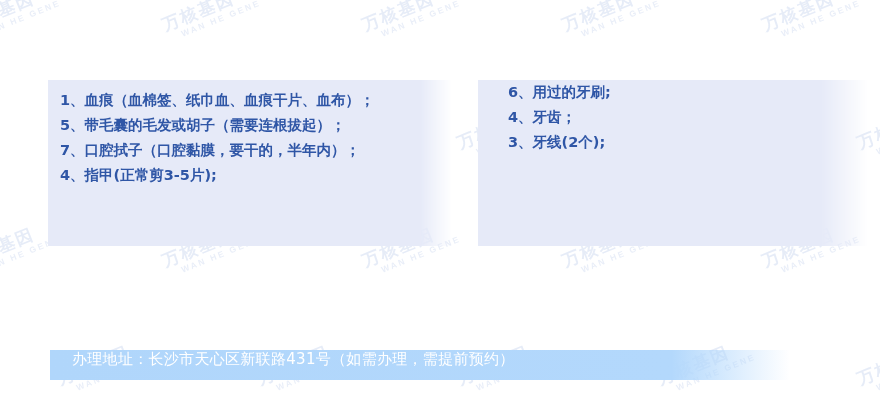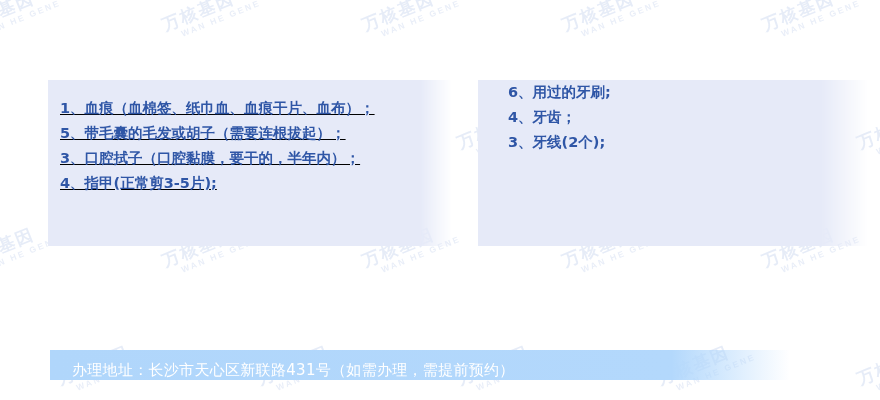--- a/index.html
+++ b/index.html
@@ -111,22 +111,21 @@
     mask-image: linear-gradient(to right, rgba(0,0,0,1) 0%, rgba(0,0,0,1) 88%, rgba(0,0,0,0) 100%);
   }
   .sample-list {
     list-style: none;
     margin: 0;
     padding: 0;
     position: relative;
     z-index: 9;
   }
   .sample-list.left-list {
-    padding: 16px 0 0 12px;
-    text-decoration: underline;
+    padding: 8px 0 0 12px;
   }
   .sample-list.right-list {
     padding: 0 0 0 30px;
   }
   .sample-item {
     font-family: "DejaVu Sans", "Liberation Sans", sans-serif;
     font-size: 14.5px;
     font-weight: bold;
     color: #2f56a6;
     line-height: 25px;
@@ -155,21 +154,21 @@
   .address-bar {
     position: absolute;
     left: 50px;
     top: 350px;
     width: 740px;
     height: 30px;
     background: #addaff;
     background: linear-gradient(to right, #b0d6fb 0%, #b3d8fc 84%, rgba(179,216,252,0) 100%);
     z-index: 10;
     display: flex;
-    align-items: flex-end;
+    align-items: flex-start;
     box-sizing: border-box;
     padding-left: 22px;
   }
   .address-text {
     font-family: "DejaVu Sans", "Liberation Sans", sans-serif;
     font-size: 15px;
     color: #ffffff;
     letter-spacing: 0.3px;
     white-space: nowrap;
   }
@@ -207,21 +206,21 @@
     <circle cx="50" cy="52" r="3" fill="#d8e2f7"></circle>
   </svg>
 
 
   <div class="panels">
 
     <div class="panel left">
       <ul class="sample-list left-list">
         <li class="sample-item">1、血痕（血棉签、纸巾血、血痕干片、血布）；</li>
         <li class="sample-item">5、带毛囊的毛发或胡子（需要连根拔起）；</li>
-        <li class="sample-item">3、口腔拭子（口腔黏膜，要干的，半年内）；</li>
+        <li class="sample-item">7、口腔拭子（口腔黏膜，要干的，半年内）；</li>
         <li class="sample-item">4、指甲(正常剪3-5片);</li>
       </ul>
     </div>
 
     <div class="panel right">
       <ul class="sample-list right-list">
         <li class="sample-item">6、用过的牙刷;</li>
         <li class="sample-item">4、牙齿；</li>
         <li class="sample-item">3、牙线(2个);</li>
       </ul>

